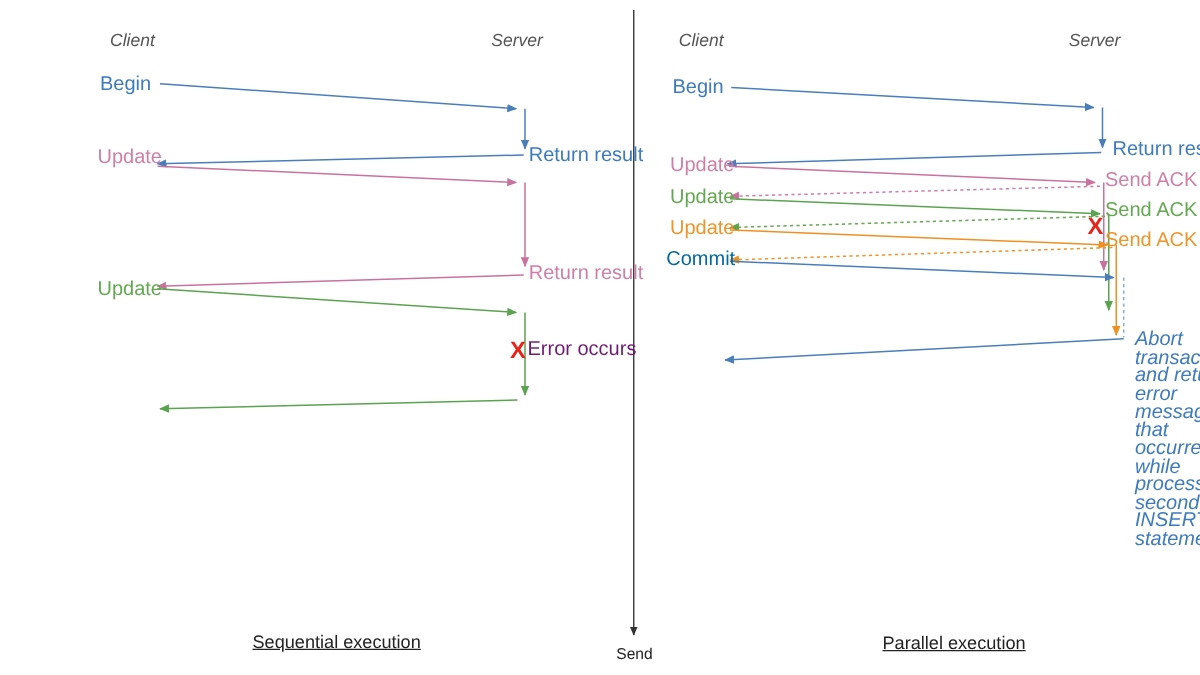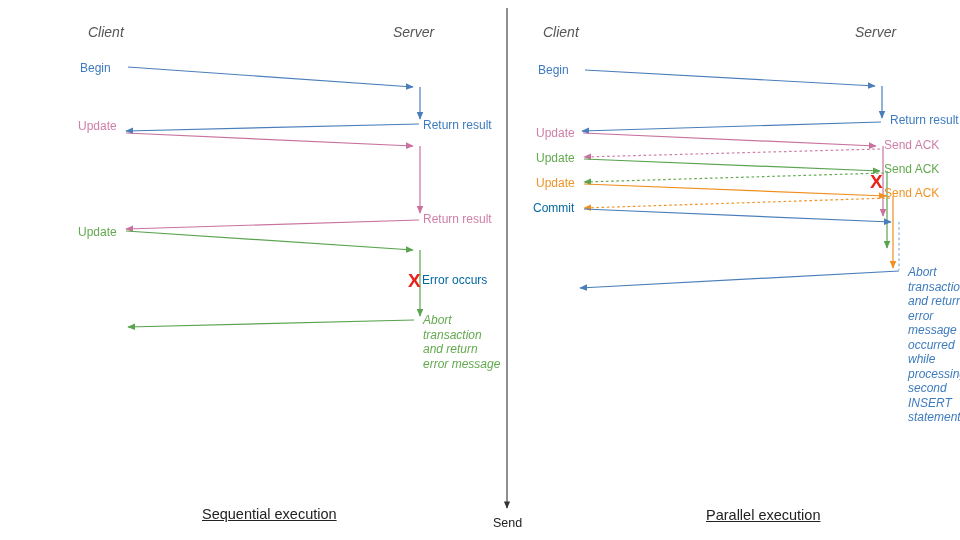--- a/index.html
+++ b/index.html
@@ -19,21 +19,21 @@
   svg.layer {
     position: absolute;
     top: 0;
     left: 0;
     width: 960px;
     height: 540px;
   }
   .lbl {
     position: absolute;
     font-family: "Liberation Sans", sans-serif;
-    font-size: 12px;
+    font-size: 16px;
     line-height: 14.5px;
     white-space: pre;
   }
   .lbl.wrap { white-space: normal; font-style: italic; }
   .actor {
     font-style: italic;
     font-size: 14px;
     color: #555555;
   }
   .caption {
@@ -134,23 +134,22 @@
   <div class="lbl actor" style="left:351px; top:25px;">Server</div>
 
   <div class="lbl" style="left:38px; top:61px; color:#3d7bbf;">Begin</div>
   <div class="lbl" style="left:36px; top:119px; color:#cf7fa7;">Update</div>
   <div class="lbl" style="left:36px; top:225px; color:#63a94f;">Update</div>
 
   <div class="lbl" style="left:381px; top:118px; color:#3d7bbf;">Return result</div>
   <div class="lbl" style="left:381px; top:212px; color:#cf7fa7;">Return result</div>
 
   <div class="lbl err" style="left:366px; top:271px;">X</div>
-  <div class="lbl" style="left:380px; top:273px; color:#0369a1;">Error occurs</div>
+  <div class="lbl" style="left:380px; top:273px; color:#701a75;">Error occurs</div>
 
-  <div class="lbl wrap" style="left:381px; top:313px; width:82px; color:#63a94f;">Abort transaction and return error message</div>
 
   <div class="lbl caption" style="left:160px; top:507px;">Sequential execution</div>
 
   <div class="lbl time-label" style="left:451px; top:516px;">Send</div>
 
   <div class="lbl actor" style="left:501px; top:25px;">Client</div>
   <div class="lbl actor" style="left:813px; top:25px;">Server</div>
 
   <div class="lbl" style="left:496px; top:63px; color:#3d7bbf;">Begin</div>
   <div class="lbl" style="left:494px; top:126px; color:#cf7fa7;">Update</div>

